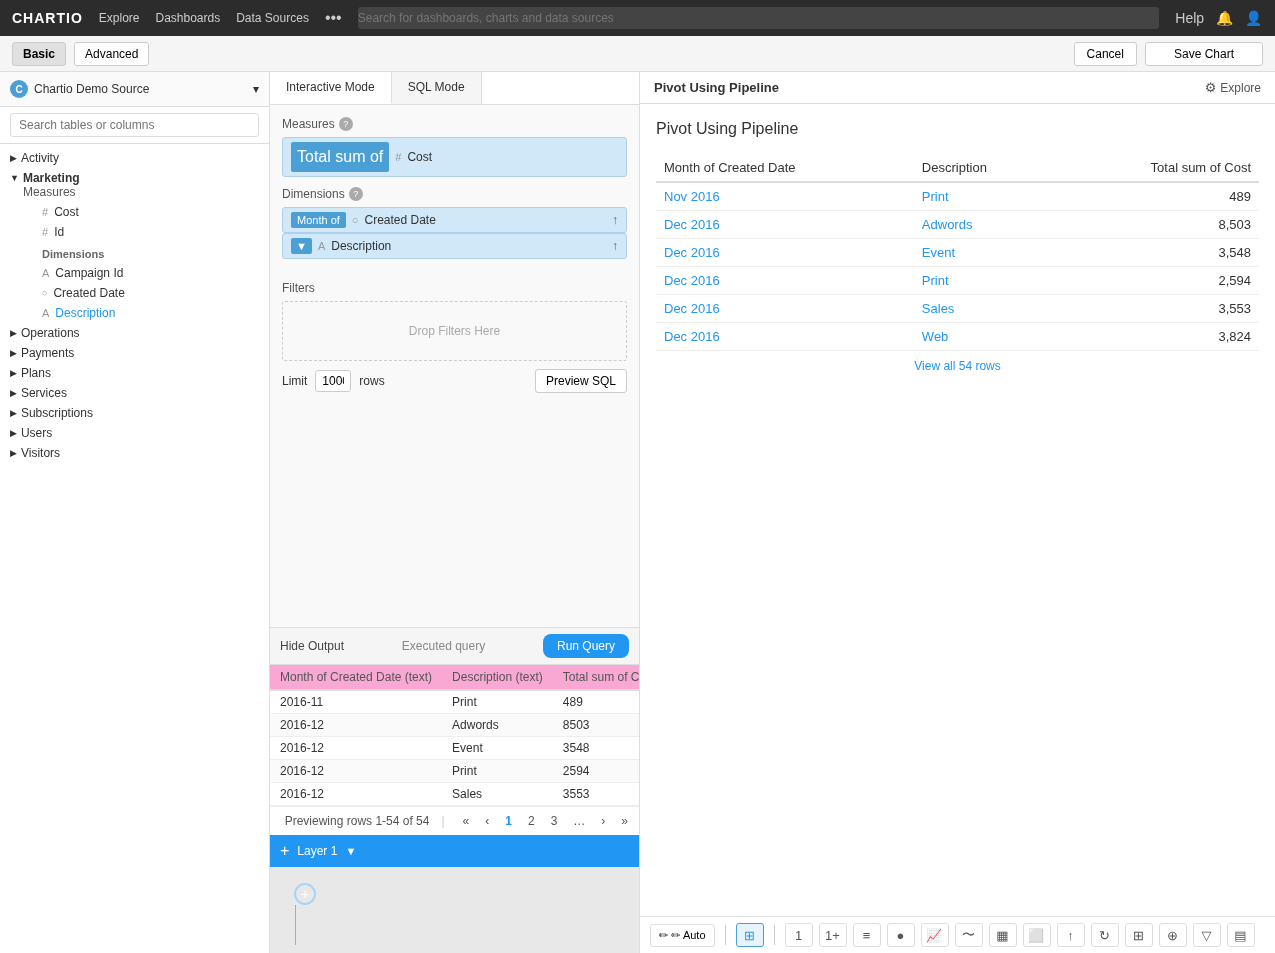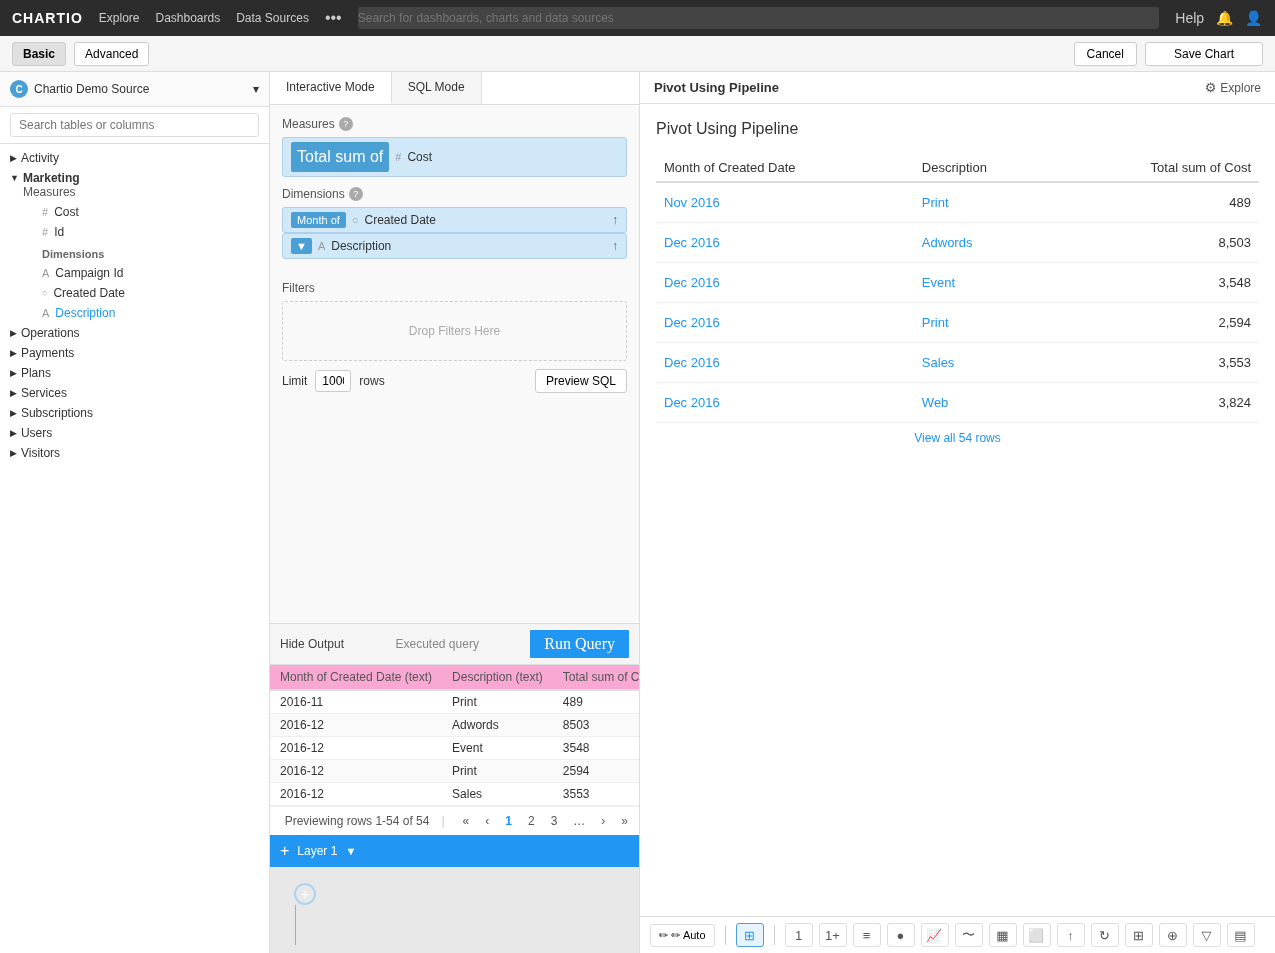--- a/index.html
+++ b/index.html
@@ -71,21 +71,21 @@
     .filters-area { min-height: 60px; border: 1px dashed #ccc; border-radius: 3px; display: flex; align-items: center; justify-content: center; color: #aaa; font-size: 12px; }
     .limit-row { display: flex; align-items: center; gap: 8px; margin-top: 8px; }
     .limit-input { width: 36px; border: 1px solid #ccc; border-radius: 3px; padding: 3px 6px; font-size: 12px; }
     .preview-btn { margin-left: auto; padding: 4px 10px; background: white; border: 1px solid #ccc; border-radius: 3px; cursor: pointer; font-size: 12px; }
 
     
     .output-panel { background: white; border-top: 1px solid #ddd; }
     .output-header { display: flex; align-items: center; justify-content: space-between; padding: 6px 10px; background: #f5f5f5; border-bottom: 1px solid #ddd; }
     .hide-output-btn { color: #444; font-size: 12px; cursor: pointer; }
     .executed-label { color: #888; font-size: 12px; }
-    .run-btn { background: #2196F3; color: white; border: none; border-radius: 1px; padding: 5px 14px; cursor: pointer; font-size: 16px; font-family: Liberation Serif, serif; }
+    .run-btn { background: #2196F3; color: white; border: none; border-radius: 8px; padding: 5px 14px; cursor: pointer; font-size: 12px; }
     .data-table { width: 100%; border-collapse: collapse; font-size: 12px; }
     .data-table th { background: #f9a8d4; border-bottom: 2px solid #ddd; padding: 5px 10px; text-align: left; font-weight: normal; color: #555; white-space: nowrap; }
     .data-table td { padding: 4px 10px; border-bottom: 1px solid #eee; }
     .data-table tr:nth-child(even) { background: #fafafa; }
     .pagination { display: flex; align-items: center; justify-content: flex-end; padding: 5px; gap: 4px; font-size: 12px; color: #555; border-top: 1px solid #eee; }
     .page-btn { padding: 2px 6px; cursor: pointer; border: none; background: none; color: #555; font-size: 12px; }
     .page-btn.active { color: #2196F3; font-weight: bold; }
 
     
     .layer-bar { display: flex; align-items: center; background: #2196F3; padding: 0 10px; height: 32px; gap: 8px; }
@@ -98,21 +98,21 @@
     .right-panel { flex: 1; background: #f0f0f0; display: flex; flex-direction: column; overflow: hidden; }
     .pivot-header { display: flex; align-items: center; justify-content: space-between; padding: 8px 14px; background: white; border-bottom: 1px solid #ddd; }
     .pivot-title { font-size: 13px; font-weight: bold; color: #333; }
     .settings-btn { display: flex; align-items: center; gap: 4px; font-size: 12px; color: #555; cursor: pointer; }
     .gear-icon { font-size: 13px; }
     .pivot-content { flex: 1; background: white; margin: 0; padding: 16px; overflow-y: auto; }
     .pivot-subtitle { font-size: 16px; color: #333; margin-bottom: 16px; font-weight: normal; }
     .pivot-table { width: 100%; border-collapse: collapse; font-size: 13px; }
     .pivot-table th { text-align: left; padding: 6px 8px; border-bottom: 2px solid #ddd; color: #333; font-weight: normal; }
     .pivot-table th.right { text-align: right; }
-    .pivot-table td { padding: 12px 8px; border-bottom: 1px solid #eee; }
+    .pivot-table td { padding: 6px 8px; border-bottom: 1px solid #eee; }
     .pivot-table td.right { text-align: right; }
     .pivot-table td.link { color: #2196F3; }
     .view-all { text-align: center; padding: 8px; color: #2196F3; font-size: 12px; cursor: pointer; }
     .chart-toolbar { display: flex; align-items: center; padding: 6px 10px; background: white; border-top: 1px solid #ddd; gap: 6px; flex-wrap: wrap; }
     .chart-tool-btn { padding: 4px 8px; border: 1px solid #ddd; background: white; border-radius: 3px; cursor: pointer; font-size: 11px; display: flex; align-items: center; gap: 3px; }
     .chart-icon-btn { width: 28px; height: 24px; border: 1px solid #ddd; background: white; border-radius: 3px; cursor: pointer; display: flex; align-items: center; justify-content: center; font-size: 13px; color: #555; }
     .chart-icon-btn.active { background: #e8f4fd; border-color: #4a9fd5; color: #2196F3; }
     .connector-line { width: 1px; height: 20px; background: #ccc; margin: 0 4px; }
 
     .middle-section { flex: 1; display: flex; flex-direction: column; overflow: hidden; }

